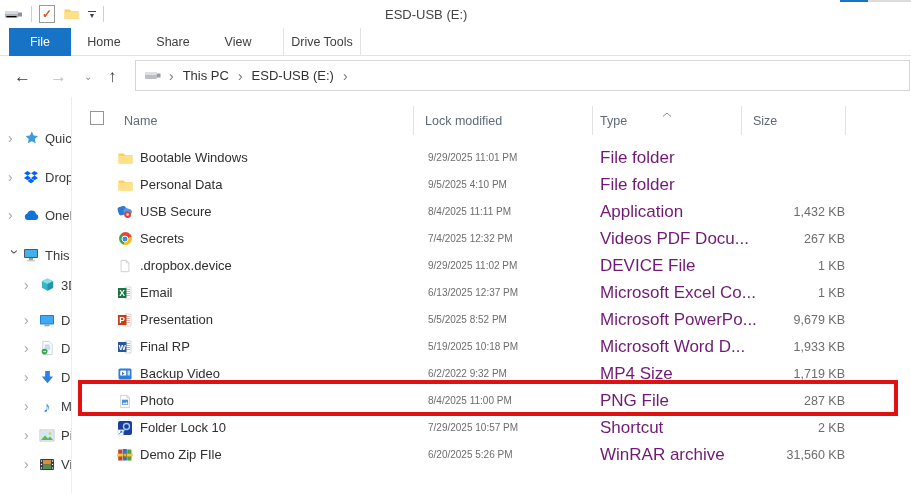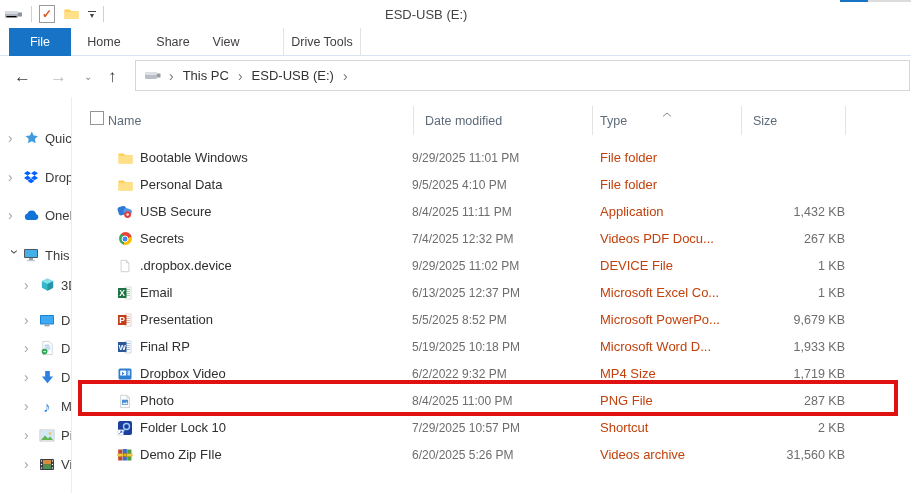--- a/index.html
+++ b/index.html
@@ -24,21 +24,21 @@
   .strip-gray { position:absolute; left:868px; top:0; width:43px; height:2px; background:#dcdcdc; }
 
   
   .ribbon-tabs { position:absolute; left:0; top:28px; width:911px; height:28px; background:#fff;
                  border-bottom:1px solid #d7e4f2; }
   .tab { position:absolute; top:0; height:28px; display:flex; align-items:center; justify-content:center;
          font-size:12.5px; color:#3f3f3f; cursor:default; }
   .tab-file { left:9px; width:62px; background:#1673c5; color:#fff; }
   .tab-home { left:78px; width:52px; }
   .tab-share { left:148px; width:50px; }
-  .tab-view { left:202px; width:48px; }
+  .tab-view { left:214px; width:48px; }
   .tab-drive { left:283px; width:78px; border-left:1px solid #e3e3e3; border-right:1px solid #e3e3e3; }
 
   
   .addressbar { position:absolute; left:0; top:56px; width:911px; height:41px; background:#fff; }
   .nav-btn { position:absolute; top:0; height:41px; display:flex; align-items:center; font-size:17px; }
   .nav-back { left:14px; color:#3b3b3b; }
   .nav-fwd { left:50px; color:#bcbcbc; }
   .nav-drop { left:84px; color:#8a8a8a; font-size:10px; }
   .nav-up { left:108px; color:#3b3b3b; }
   .address-field { position:absolute; left:135px; top:4px; width:775px; height:31px; background:#fff;
@@ -56,31 +56,31 @@
   .side-item.child { padding-left:24px; }
   .chev { width:14px; font-size:14px; color:#a6a6a6; flex:none; }
   .chev.open { color:#3f3f3f; display:inline-block; transform:rotate(90deg); transform-origin:45% 55%; }
   .s-icon { width:18px; height:16px; flex:none; display:flex; align-items:center; justify-content:center; margin-right:5px; }
   .s-label { font-size:13px; color:#3b3b3b; white-space:nowrap; }
 
   .listpane { position:absolute; left:72px; top:0; width:839px; height:396px; background:#fff; }
   .colheader { position:absolute; left:0; top:6px; width:839px; height:34px; }
   .hcell { position:absolute; top:11px; font-size:12.5px; color:#5d6b79; white-space:nowrap; }
   .h-check { position:absolute; left:18px; top:8px; width:14px; height:14px; border:1px solid #949494; background:#fff; }
-  .h-name { left:36px; } .h-date { left:353px; } .h-type { left:528px; } .h-size { left:681px;text-align:right; }
+  .h-name { left:52px; } .h-date { left:353px; } .h-type { left:528px; } .h-size { left:681px;text-align:right; }
   .hsep { position:absolute; top:3px; width:1px; height:29px; background:#e3e3e3; }
   .sort-chev { position:absolute; left:590px; top:0px; }
 
   .rows { position:absolute; left:0; top:47px; width:839px; }
   .row { position:absolute; left:0; width:839px; height:27px; }
   .cell { position:absolute; top:0; height:27px; display:flex; align-items:center; white-space:nowrap; }
   .c-icon { left:44px; width:18px; justify-content:center; }
   .c-name { left:68px; font-size:13px; color:#2f2f2f; }
-  .c-date { left:340px; font-size:12px; color:#6d6d6d; }
-  .c-type { left:528px; font-size:13px; color:#c2410c; }
+  .c-date { left:356px; font-size:10px; color:#6d6d6d; }
+  .c-type { left:528px; font-size:17px; color:#701a75; }
   .c-size { right:66px; font-size:12.5px; color:#6d6d6d; justify-content:flex-end; }
 
   .red-box { position:absolute; left:78px; top:380px; width:820px; height:36px;
              border:4px solid #e01111; z-index:5; pointer-events:none; }
 
   
   .chrome-ball { width:13px; height:13px; border-radius:50%; position:relative;
       background:conic-gradient(from -45deg, #ea4335 0 120deg, #fbbc05 0 240deg, #34a853 0 360deg); }
   .chrome-ball::after { content:""; position:absolute; left:50%; top:50%; width:5px; height:5px;
       transform:translate(-50%,-50%); background:#4285f4; border:1.5px solid #fff; border-radius:50%; }
@@ -269,21 +269,21 @@
             </svg>
           </span>
         <span class="s-label">Videos</span>
       </div>
     </div>
 
     <div class="listpane">
       <div class="colheader">
         <span class="h-check"></span>
         <span class="hcell h-name">Name</span>
-        <span class="hcell h-date">Date modified</span>
+        <span class="hcell h-date">Lock modified</span>
         <span class="hcell h-type">Type</span>
         <span class="hcell h-size">Size</span>
         <span class="sort-chev"><svg width="10" height="5" viewBox="0 0 10 5">
               <path d="M1 4.5L5 1l4 3.5" stroke="#8a8a8a" fill="none"></path>
             </svg></span>
         <span class="hsep" style="left:341px"></span>
         <span class="hsep" style="left:520px"></span>
         <span class="hsep" style="left:669px"></span>
         <span class="hsep" style="left:773px"></span>
       </div>
@@ -401,21 +401,21 @@
 
         <div class="row" style="top:216px">
           <span class="cell c-icon">
               <svg width="16" height="16" viewBox="0 0 16 16">
                 <rect x="1.5" y="2.5" width="13" height="11" rx="1.5" fill="#2d7dd2"></rect>
                 <rect x="3.2" y="4.5" width="6" height="5" rx=".6" fill="#fff"></rect>
                 <path d="M5 5.8l2.4 1.7L5 9.2z" fill="#2d7dd2"></path>
                 <rect x="10.5" y="4.5" width="2.5" height="5" fill="#bcd9f5"></rect>
               </svg>
             </span>
-          <span class="cell c-name">Dropbox Video</span>
+          <span class="cell c-name">Backup Video</span>
           <span class="cell c-date">6/2/2022 9:32 PM</span>
           <span class="cell c-type">MP4 Size</span>
           <span class="cell c-size">1,719 KB</span>
         </div>
 
         <div class="row" style="top:243px">
           <span class="cell c-icon">
               <svg width="14" height="16" viewBox="0 0 16 16">
                 <path d="M3 1.5h7l3 3v11H3z" fill="#fff" stroke="#b9c0c7" stroke-width=".8"></path>
                 <path d="M10 1.5l3 3h-3z" fill="#e8ecf0" stroke="#b9c0c7" stroke-width=".5"></path>
@@ -450,21 +450,21 @@
               <svg width="16" height="16" viewBox="0 0 16 16">
                 <rect x="1.2" y="2.5" width="4.2" height="11" fill="#c5442e"></rect>
                 <rect x="5.7" y="2" width="4.2" height="11.5" fill="#3f6fbf"></rect>
                 <rect x="10.2" y="2.5" width="4.2" height="11" fill="#4c9e3f"></rect>
                 <rect x="0.8" y="6.8" width="14.4" height="2.6" fill="#f3c73a" stroke="#caa023" stroke-width=".4"></rect>
                 <rect x="6.6" y="6.3" width="3" height="3.4" fill="#e7b62c" stroke="#8a6d12" stroke-width=".6"></rect>
               </svg>
             </span>
           <span class="cell c-name">Demo Zip FIle</span>
           <span class="cell c-date">6/20/2025 5:26 PM</span>
-          <span class="cell c-type">Videos archive</span>
+          <span class="cell c-type">WinRAR archive</span>
           <span class="cell c-size">31,560 KB</span>
         </div>
 
       </div>
     </div>
   </div>
 
   <div class="red-box"></div>
 
 </div>

